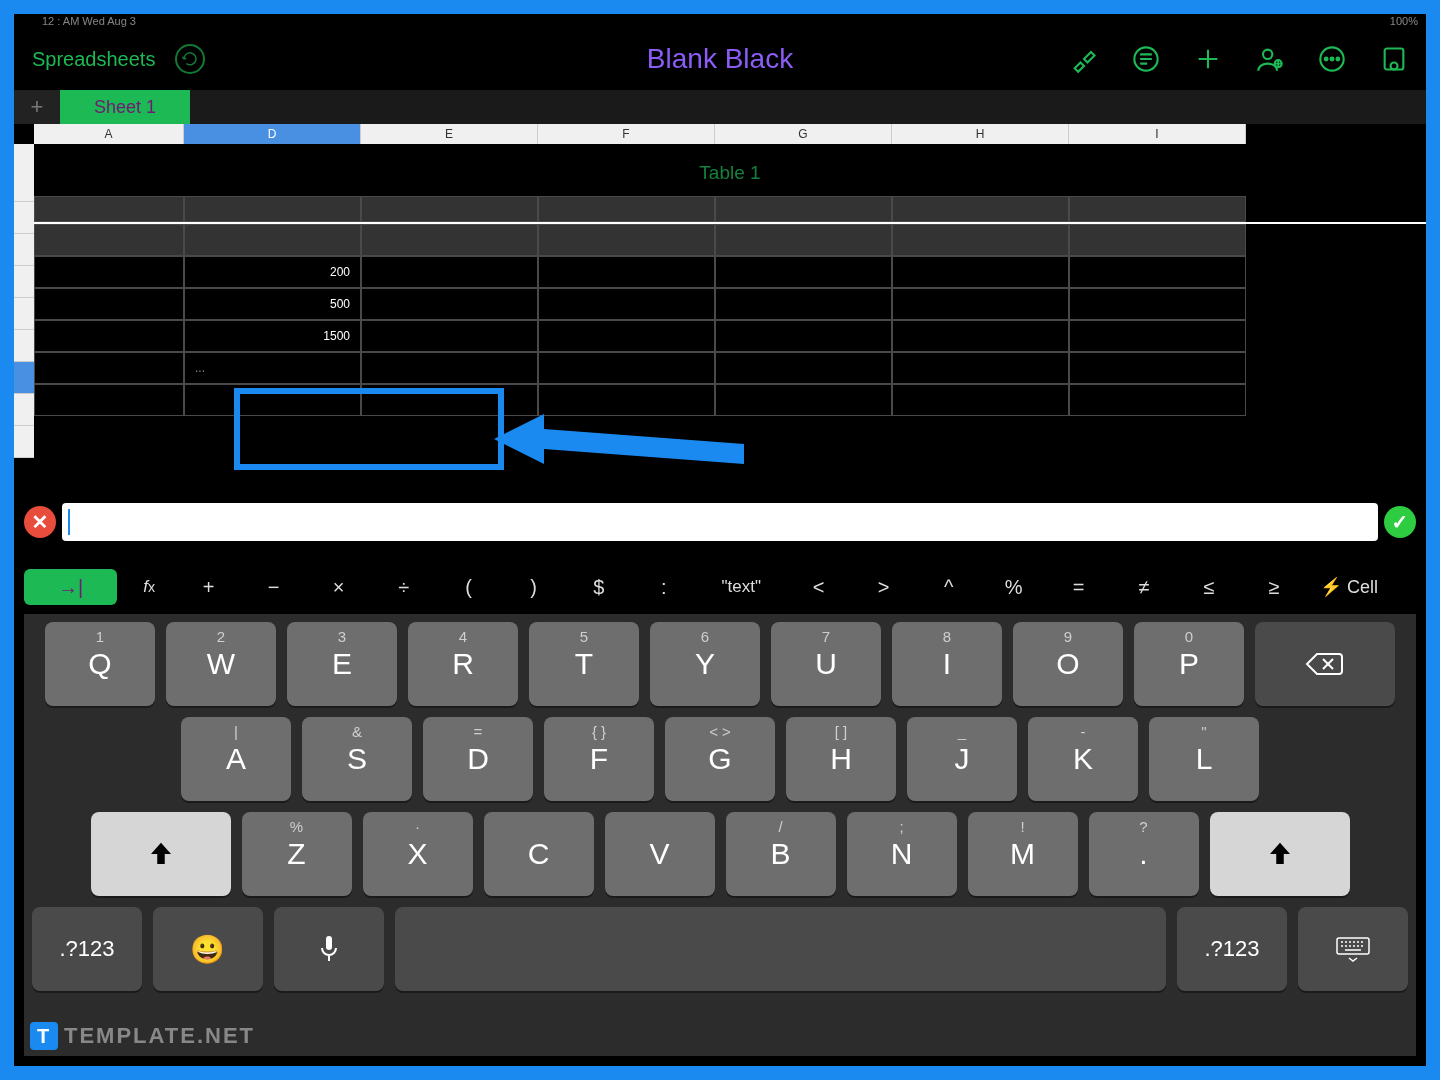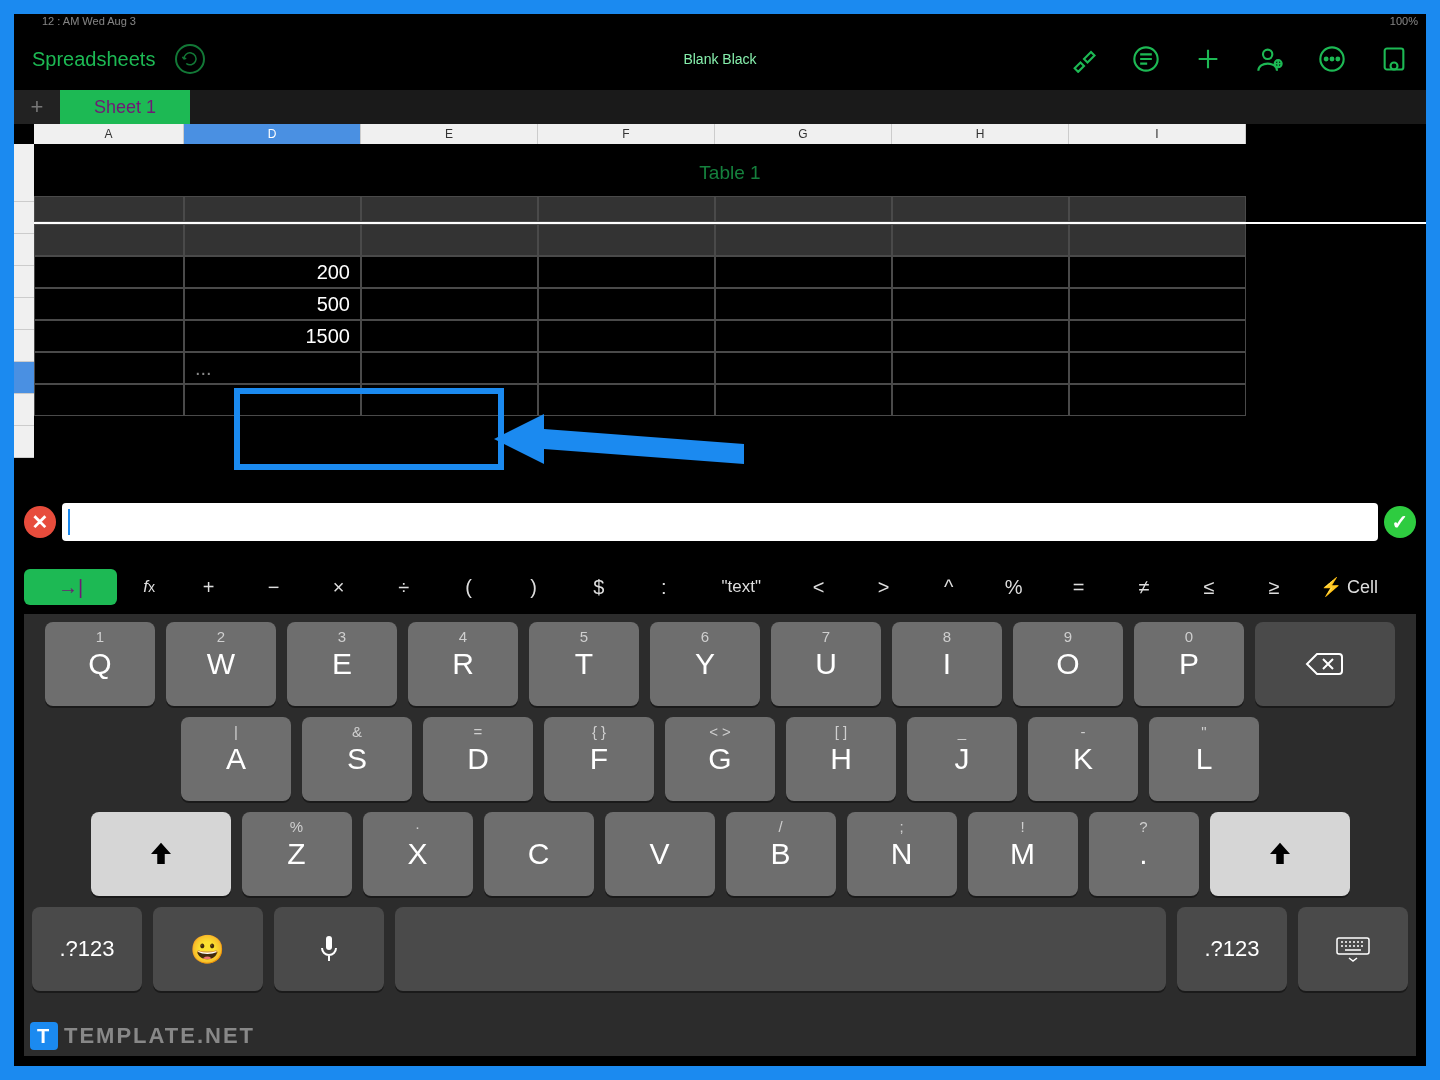--- a/index.html
+++ b/index.html
@@ -2,41 +2,41 @@
 <html><head>
 <meta charset="utf-8">
 <style>
 * { box-sizing: border-box; margin: 0; padding: 0; font-family: -apple-system, Helvetica, Arial, sans-serif; }
 html, body { width: 1440px; height: 1080px; overflow: hidden; }
 body { background: #1b8af0; padding: 14px; position: relative; }
 .device { width: 100%; height: 100%; background: #000; position: relative; overflow: hidden; }
 .status { height: 14px; display: flex; justify-content: space-between; align-items: center; color: #eee; font-size: 11px; padding: 0 8px; opacity: 0.55; margin-left: 20px; }
 .toolbar { height: 62px; display: flex; align-items: center; padding: 0 18px; }
 .tb-left { display: flex; align-items: center; gap: 20px; flex: 1; }
-.tb-title { flex: 0 0 auto; color: #86efac; font-size: 14px; position: absolute; left: 50%; transform: translateX(-50%); }
+.tb-title { flex: 0 0 auto; color: #8b5cf6; font-size: 28px; position: absolute; left: 50%; transform: translateX(-50%); }
 .tb-right { display: flex; align-items: center; gap: 34px; margin-left: auto; }
 .tb-link { color: #1db954; font-size: 20px; }
 .tb-undo { width: 30px; height: 30px; border: 2px solid #1db954; border-radius: 50%; display: flex; align-items: center; justify-content: center; opacity: 0.65; }
 .icon { width: 28px; height: 28px; display: flex; align-items: center; justify-content: center; color: #1db954; }
 .icon svg { width: 100%; height: 100%; fill: none; stroke: currentColor; stroke-width: 1.8; }
 .tabsrow { height: 34px; background: #1a1a1a; display: flex; align-items: stretch; }
 .tabplus { width: 46px; display: flex; align-items: center; justify-content: center; color: #777; font-size: 22px; background: #222; }
 .tab { background: #1db954; color: #701a75; font-size: 18px; padding: 0 34px; display: flex; align-items: center; }
 .sheet { position: relative; background: #000; }
 .colhdrs { display: flex; height: 20px; margin-left: 20px; }
 .colhdr { flex: 0 0 177px; background: #f0f0f0; color: #333; font-size: 12px; text-align: center; border-right: 1px solid #ccc; line-height: 20px; }
 .colhdr.sel { background: #4a90e2; color: #fff; }
 .rowidx { position: absolute; left: 0; top: 20px; width: 20px; }
 .ridx { height: 32px; background: #f0f0f0; color: #333; font-size: 11px; border-bottom: 1px solid #ccc; text-align: center; line-height: 32px; }
 .ridx.sel { background: #4a90e2; color: #fff; }
 .tblwrap { margin-left: 20px; position: relative; }
 .tbltitle { color: #15803d; font-size: 19px; text-align: center; padding: 18px 0 12px; }
 .grid { }
 .grow { display: flex; height: 32px; }
-.gcell { flex: 0 0 177px; border: 0.5px solid #4a4a4a; color: #fff; font-size: 20px; text-align: right; padding-right: 10px; line-height: 31px; background: #000; }
+.gcell { flex: 0 0 177px; border: 0.5px solid #4a4a4a; color: #fff; font-size: 12px; text-align: right; padding-right: 10px; line-height: 31px; background: #000; }
 .grow.hdr .gcell { background: #333; }
 .grow.h0 { height: 28px; border-bottom: 2px solid #fff; }
 .gcell.c0 { flex: 0 0 150px; }
 .fbar { position: absolute; left: 10px; right: 10px; top: 488px; height: 40px; display: flex; align-items: center; gap: 6px; }
 .fcancel { width: 32px; height: 32px; background: #e74c3c; border-radius: 50%; display: flex; align-items: center; justify-content: center; color: #fff; font-size: 20px; font-weight: bold; }
 .finput { flex: 1; height: 38px; background: #fff; border-radius: 4px; padding: 0 8px; position: relative; }
 .fcursor { position: absolute; left: 6px; top: 6px; width: 2px; height: 26px; background: #1b8af0; }
 .fok { width: 32px; height: 32px; background: #2ecc40; border-radius: 50%; display: flex; align-items: center; justify-content: center; color: #fff; font-size: 20px; font-weight: bold; }
 .shortcut { position: absolute; left: 10px; right: 10px; top: 552px; height: 42px; display: flex; align-items: center; gap: 10px; color: #ddd; }
 .skey { flex: 0 0 55px; height: 36px; border-radius: 6px; display: flex; align-items: center; justify-content: center; font-size: 20px; }

